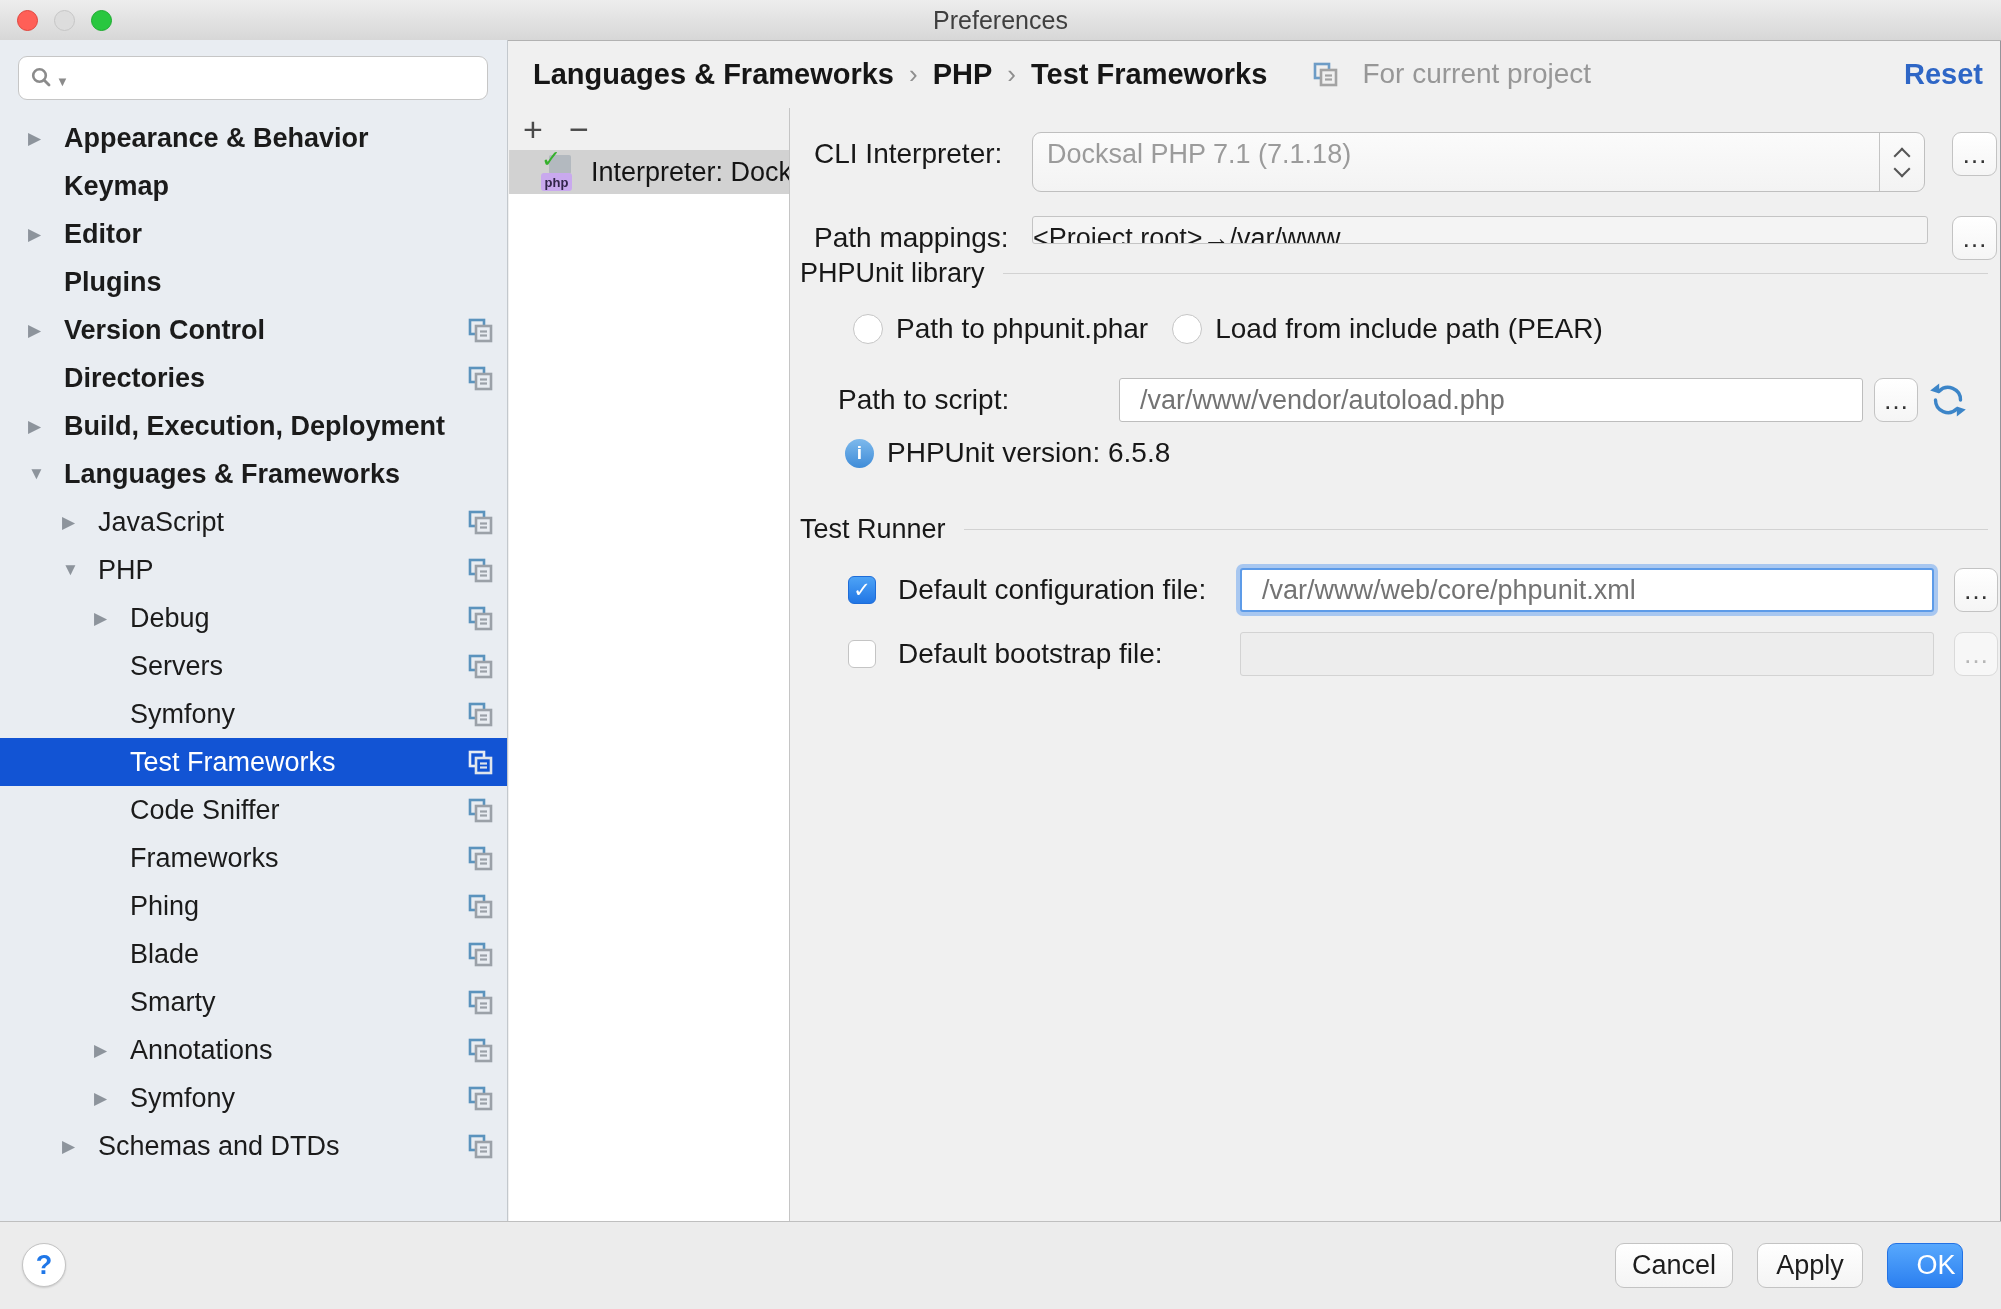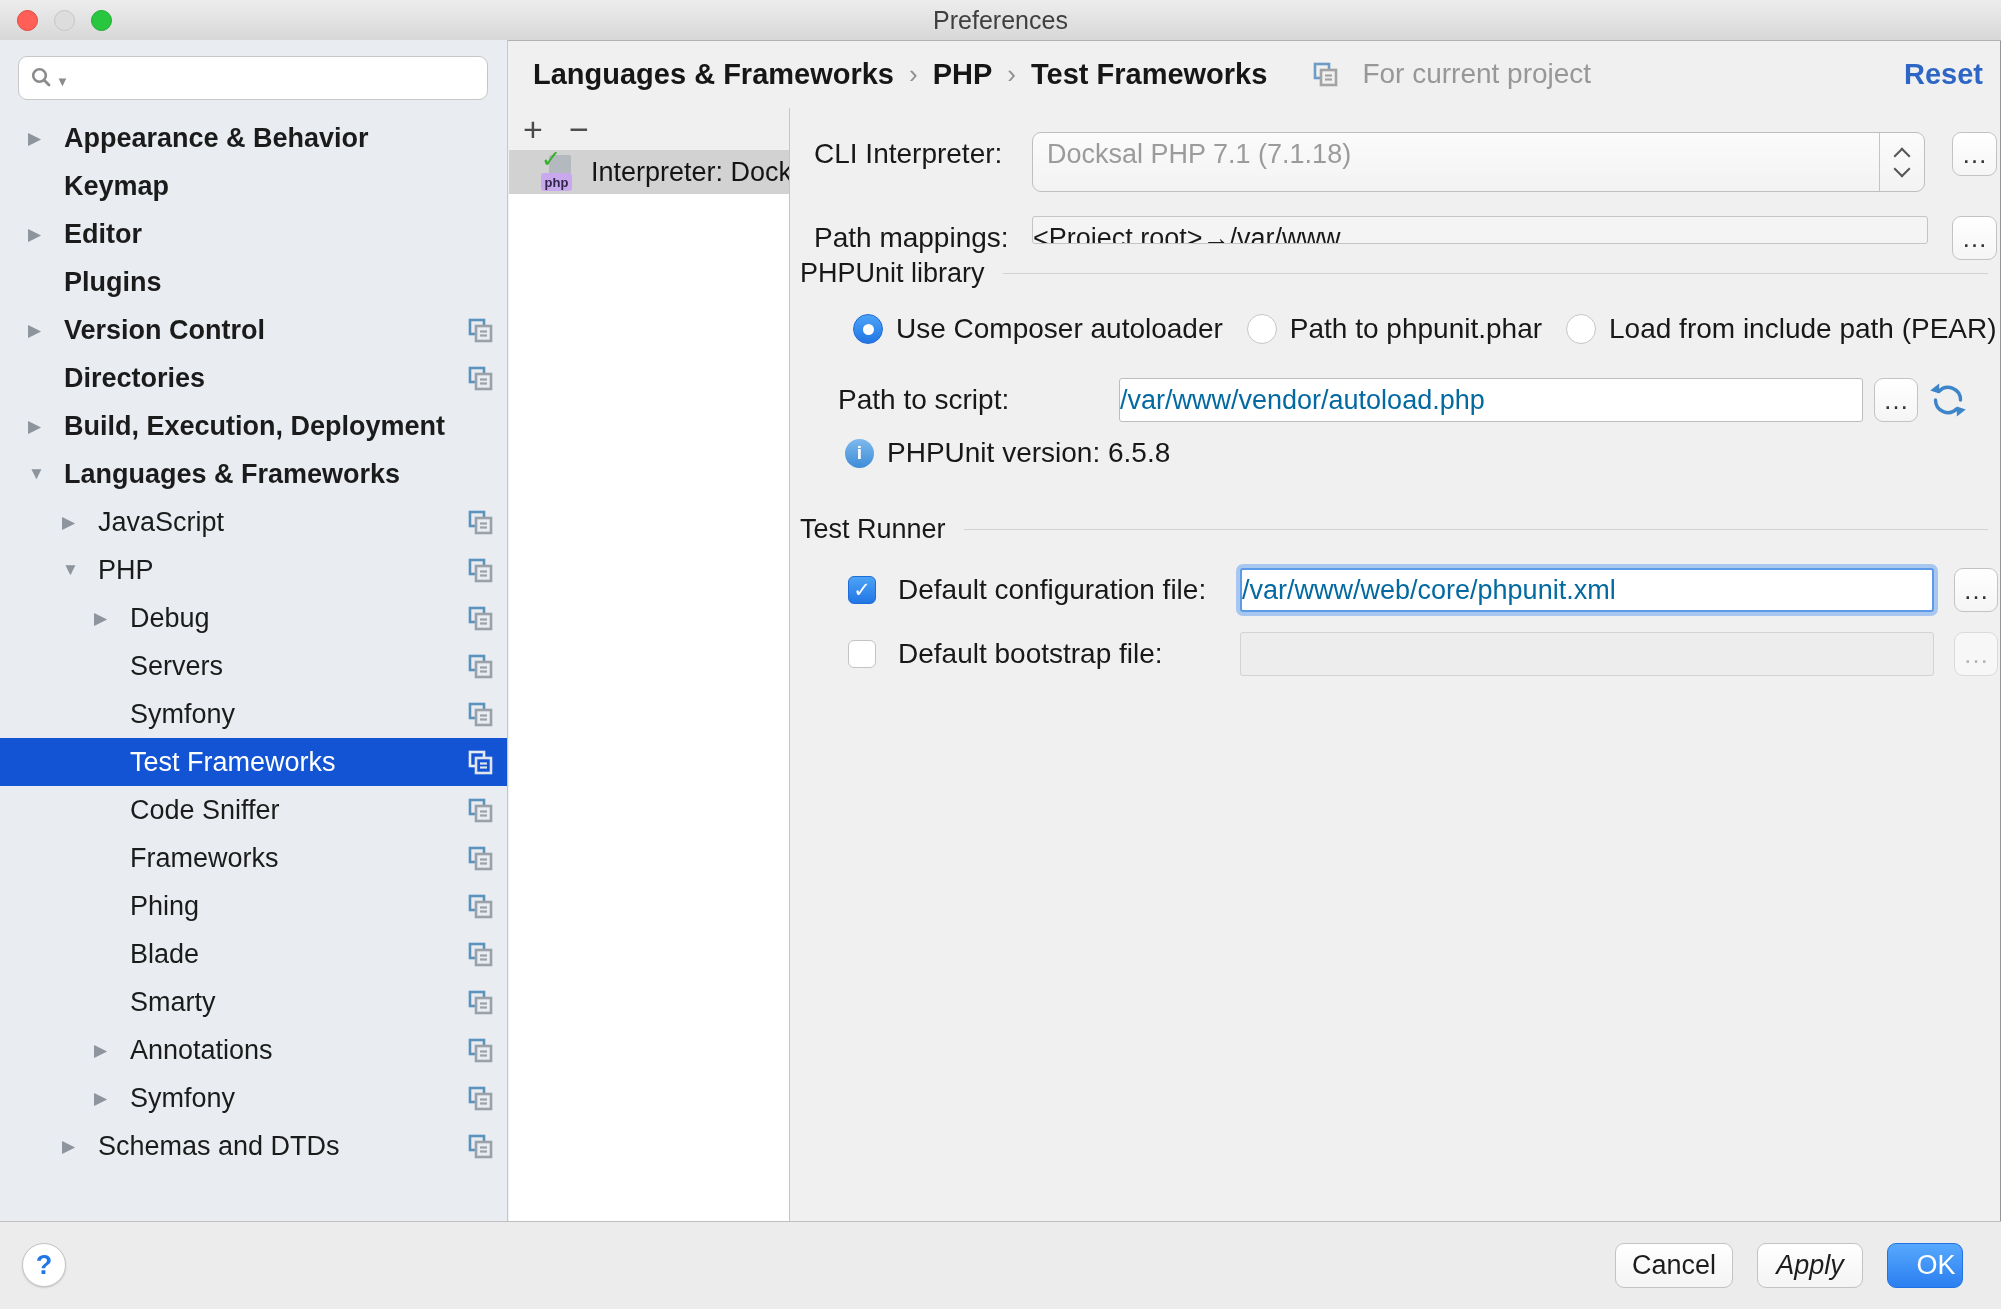--- a/index.html
+++ b/index.html
@@ -66,22 +66,22 @@
   .combo-text{display:block;padding-left:14px;line-height:42px;font-size:27px;color:#9b9b9b;
               white-space:nowrap;overflow:hidden;}
   .stepper{position:absolute;right:0;top:0;bottom:0;width:44px;border-left:1px solid #c4c4c4;
            display:flex;flex-direction:column;align-items:center;justify-content:center;gap:5px;}
   .chev{width:10px;height:10px;border-right:2.5px solid #555;border-bottom:2.5px solid #555;}
   .chev.up{transform:rotate(-135deg);margin-bottom:-2px;}
   .chev.down{transform:rotate(45deg);margin-top:-2px;}
   .field{position:absolute;box-sizing:border-box;font-size:27px;color:#1a1a1a;}
   .pm-field{left:1032px;top:216px;width:896px;height:28px;border:1px solid #c4c4c4;border-radius:3px;
             background:#f4f4f4;line-height:42px;white-space:nowrap;overflow:hidden;}
-  .text-input{position:absolute;box-sizing:border-box;font-size:27px;color:#0369a1;border-radius:3px;
-              padding:0 0;outline:none;}
+  .text-input{position:absolute;box-sizing:border-box;font-size:27px;color:#737373;border-radius:3px;
+              padding:0 20px;outline:none;}
   .pts-input{left:1119px;top:378px;width:744px;height:44px;border:1px solid #bdbdbd;background:#fff;}
   .cfg-input{left:1240px;top:568px;width:694px;height:44px;border:2px solid #5d9be8;background:#fff;
              box-shadow:0 0 0 4px rgba(110,165,240,.55);}
   .boot-input{left:1240px;top:632px;width:694px;height:44px;border:1px solid #d3d3d3;background:#ededed;}
   .browse{position:absolute;width:45px;height:44px;box-sizing:border-box;border-radius:9px;
           background:linear-gradient(#fff,#f5f5f5);border:1px solid #c3c3c3;color:#333;font-size:26px;
           display:flex;align-items:center;justify-content:center;}
   .browse.disabled{color:#b7b7b7;background:#f7f7f7;border-color:#dadada;}
   .sec{position:absolute;left:800px;right:13px;display:flex;align-items:center;font-size:27px;color:#181818;}
   .sec .line{flex:1;height:1px;background:#d2d2d2;margin-left:18px;}
@@ -103,21 +103,21 @@
   .refresh{position:absolute;left:1928px;top:380px;width:40px;height:40px;}
   
   .footer{position:absolute;left:0;right:0;bottom:0;height:87px;background:#ececec;border-top:1px solid #bfbfbf;}
   .help{position:absolute;left:22px;top:1243px;width:44px;height:44px;border-radius:50%;background:#fff;
         border:1px solid #c4c4c4;box-sizing:border-box;color:#1f77e8;font-size:27px;font-weight:700;
         display:flex;align-items:center;justify-content:center;box-shadow:0 1px 2px rgba(0,0,0,.15);}
   .btn{position:absolute;top:1243px;height:45px;border-radius:9px;font-size:27px;box-sizing:border-box;
        display:flex;align-items:center;justify-content:center;}
   .btn.plain{background:linear-gradient(#fff,#f4f4f4);border:1px solid #c3c3c3;color:#1d1d1d;}
   .btn.cancel{left:1615px;width:118px;}
-  .btn.apply{left:1757px;width:106px;font-style:italic;}
+  .btn.apply{left:1757px;width:106px;}
   .btn.ok{left:1887px;width:76px;background:linear-gradient(#57a8fd,#2b7ff0);border:1px solid #2372e4;color:#fff;padding-left:22px;}
 </style>
 </head>
 <body>
 
 <div class="page">
 
   <div class="titlebar">
     <div class="lights">
       <span class="light red"></span>
@@ -407,24 +407,20 @@
   <div class="field pm-field">&lt;Project root&gt;→/var/www</div>
   <div class="browse" style="left:1952px;top:216px;">…</div>
 
   <div class="sec" style="top:258px;">
     <span>PHPUnit library</span>
     <span class="line"></span>
   </div>
 
   <div class="radio-group">
       <span class="radio-item">
-        <span class="radio on"></span>
-        <span class="radio-label">Use Composer autoloader</span>
-      </span>
-      <span class="radio-item">
         <span class="radio"></span>
         <span class="radio-label">Path to phpunit.phar</span>
       </span>
       <span class="radio-item">
         <span class="radio"></span>
         <span class="radio-label">Load from include path (PEAR)</span>
       </span>
     </div>
 
   <div class="flabel" style="left:838px;top:378px;">Path to script:</div>

